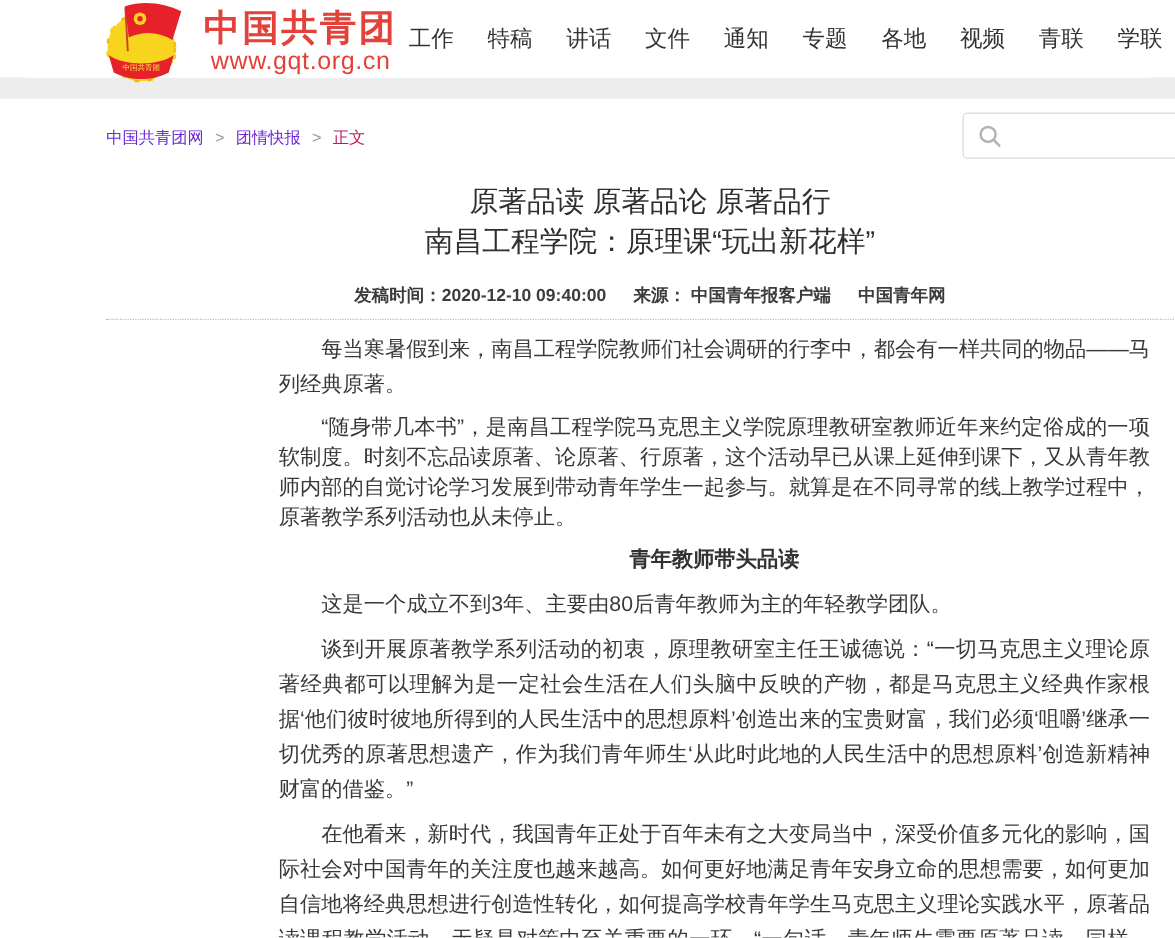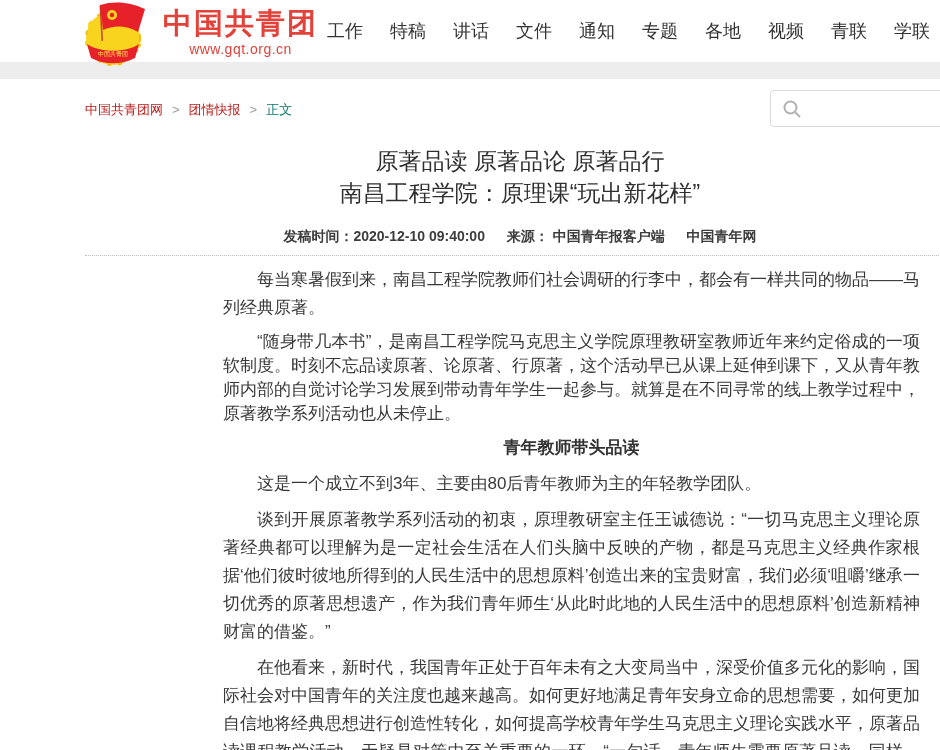--- a/index.html
+++ b/index.html
@@ -4,31 +4,31 @@
 <style>
   * { margin: 0; padding: 0; box-sizing: border-box; }
   html, body { width: 940px; height: 750px; overflow: hidden; background: #ffffff;
     font-family: "Liberation Sans", "DejaVu Sans", sans-serif; }
 
   
   .header { position: relative; height: 62px; background: #fff; border-radius: 24px; }
   .logo-link { position: absolute; left: 72px; top: 1px; width: 86px; height: 66px; display: block; cursor: pointer; }
   .brand-block { position: absolute; left: 163px; top: 7px; text-align: center; }
   .brand-name { font-size: 29px; font-weight: 600; color: #e2423a; letter-spacing: 2px; line-height: 32px; }
-  .brand-url { font-size: 14px; color: #e2423a; line-height: 18px; margin-top: 1px; letter-spacing: .5px; }
+  .brand-url { font-size: 20px; color: #e2423a; line-height: 18px; margin-top: 1px; letter-spacing: .5px; }
   .nav { position: absolute; left: 327px; top: 0; height: 62px; display: flex; align-items: center; gap: 27px; }
   .nav-item { font-size: 18px; color: #333; cursor: pointer; white-space: nowrap; }
 
   .gray-band { height: 17px; background: #ededed; }
 
   
   .toolbar { position: relative; height: 66px; }
   .breadcrumb { position: absolute; left: 85px; top: 22px; font-size: 13px; color: #848484; }
-  .breadcrumb .crumb { color: #b91c1c; text-decoration: none; cursor: pointer; }
-  .breadcrumb .crumb-current { color: #0f766e; }
+  .breadcrumb .crumb { color: #6d28d9; text-decoration: none; cursor: pointer; }
+  .breadcrumb .crumb-current { color: #be185d; }
   .breadcrumb .sep { margin: 0 9px; color: #9a9a9a; }
   .search-box { position: absolute; left: 770px; top: 11px; width: 250px; height: 37px;
     border: 1px solid #d9d9d9; border-radius: 4px; background: #fff; display: flex; align-items: center; }
   .search-icon { margin-left: 11px; width: 20px; height: 20px; flex: 0 0 auto; }
   .search-input { border: none; outline: none; flex: 1; height: 100%; font-size: 14px; padding: 0 8px; background: transparent; }
 
   
   .article { margin-left: 85px; width: 870px; }
   .title { text-align: center; color: #2f2f2f; font-size: 23px; line-height: 32px; font-weight: 400; }
   .meta { text-align: center; margin-top: 17px; font-size: 14px; font-weight: 700; color: #3c3c3c; line-height: 20px; }

